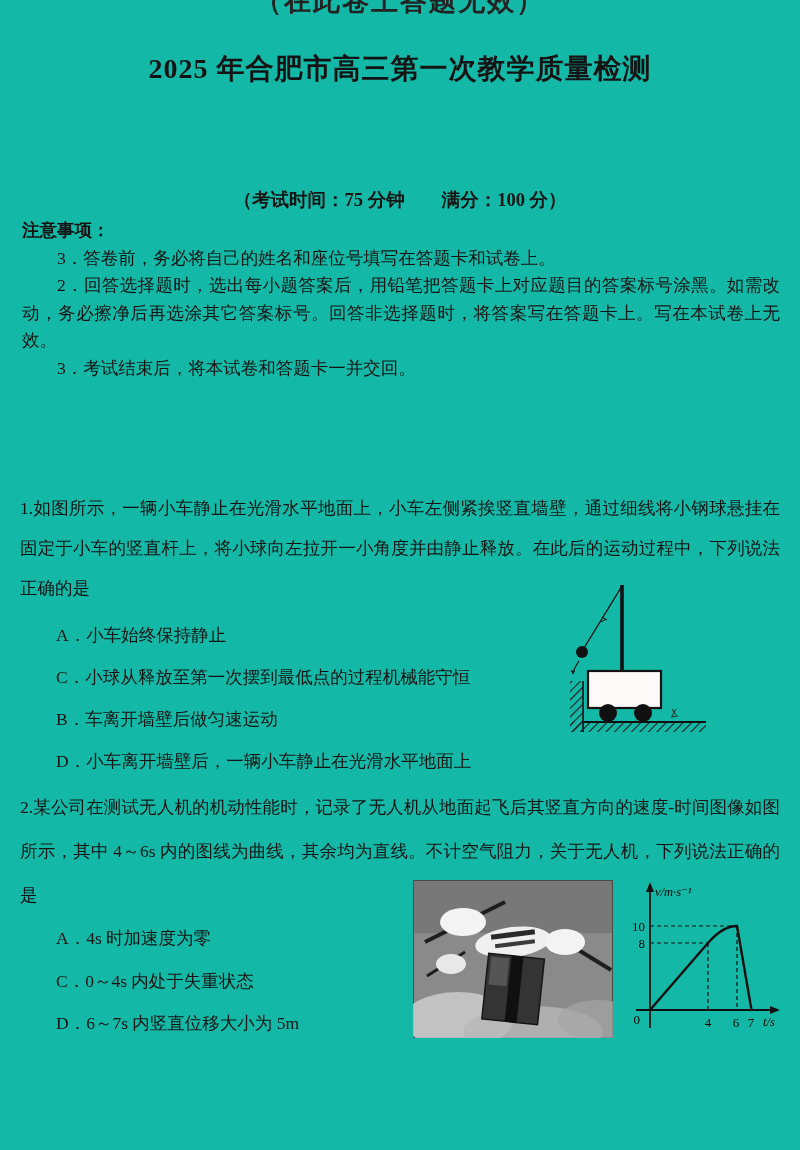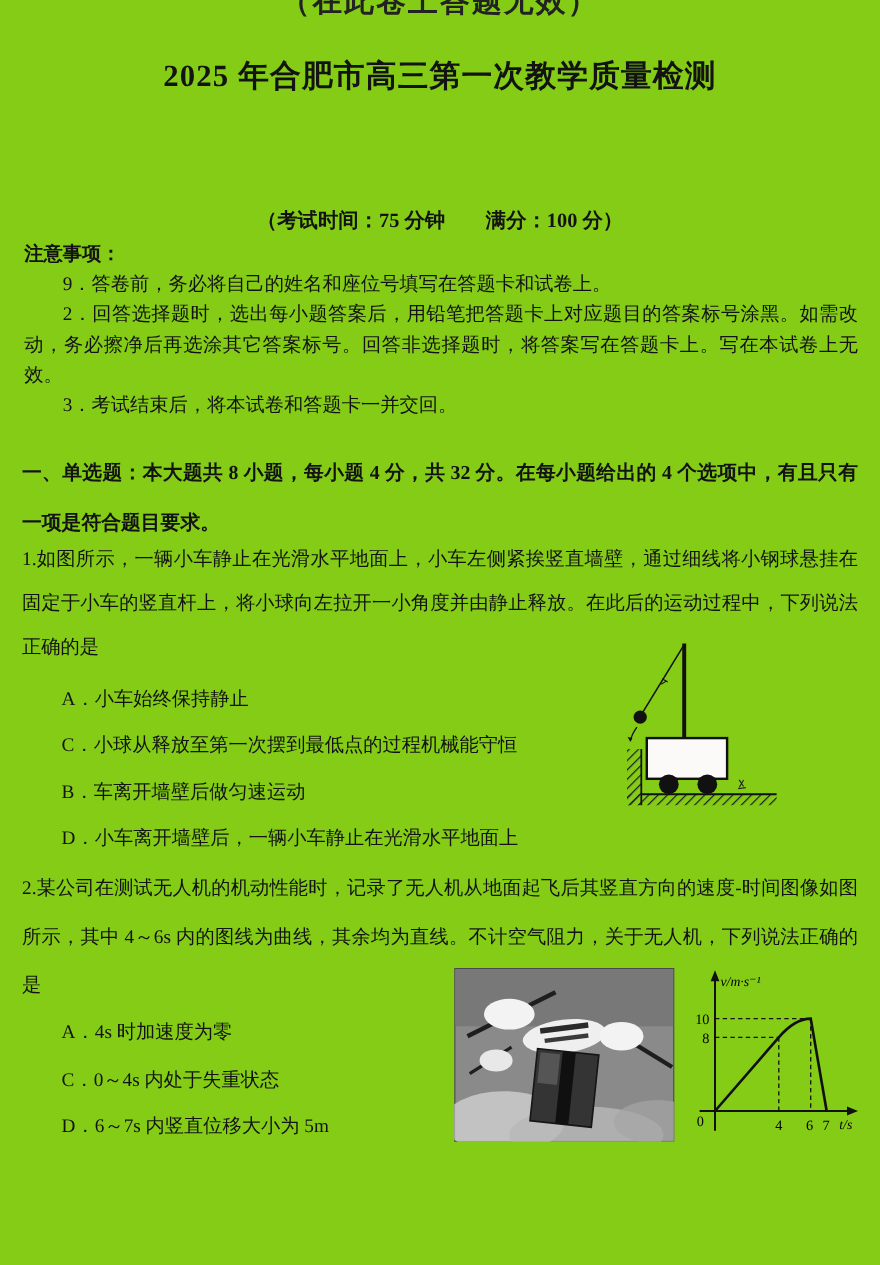--- a/index.html
+++ b/index.html
@@ -4,21 +4,21 @@
 <style>
   html,body{margin:0;padding:0;}
   body{
     width:800px;height:1150px;
     background:#f6f5f2;
     font-family:"Liberation Serif","DejaVu Serif",serif;
     color:#131313;
   }
   .page{
     position:relative;width:800px;height:1150px;overflow:hidden;
-    background:#84cc16;
+    background:#14b8a6;
   }
   .centered{position:absolute;left:0;width:100%;text-align:center;}
   .top-note{top:-17px;font-size:27px;font-weight:bold;letter-spacing:2px;color:#222;}
   .title{top:50px;font-size:28px;font-weight:bold;letter-spacing:1px;}
   .subject{top:110px;font-size:44px;font-weight:bold;letter-spacing:8px;}
   .exam-info{top:187px;font-size:18.5px;font-weight:bold;}
   .notices{position:absolute;top:217px;left:22px;width:758px;font-size:17.5px;line-height:27.5px;}
   .notices .head{font-weight:bold;}
   .notices p{margin:0;text-indent:2em;text-align:justify;}
   .section-head{
@@ -46,26 +46,25 @@
 <body>
 
 <div class="page">
 
   <div class="centered top-note">（在此卷上答题无效）</div>
   <div class="centered title">2025 年合肥市高三第一次教学质量检测</div>
   <div class="centered exam-info">（考试时间：75 分钟　　满分：100 分）</div>
 
   <div class="notices">
     <div class="head">注意事项：</div>
-    <p>9．答卷前，务必将自己的姓名和座位号填写在答题卡和试卷上。</p>
+    <p>3．答卷前，务必将自己的姓名和座位号填写在答题卡和试卷上。</p>
     <p>2．回答选择题时，选出每小题答案后，用铅笔把答题卡上对应题目的答案标号涂黑。如需改动，务必擦净后再选涂其它答案标号。回答非选择题时，将答案写在答题卡上。写在本试卷上无效。</p>
     <p>3．考试结束后，将本试卷和答题卡一并交回。</p>
   </div>
 
-  <p class="section-head">一、单选题：本大题共 8 小题，每小题 4 分，共 32 分。在每小题给出的 4 个选项中，有且只有一项是符合题目要求。</p>
 
   <div class="question q1">
     <p class="stem">1.如图所示，一辆小车静止在光滑水平地面上，小车左侧紧挨竖直墙壁，通过细线将小钢球悬挂在固定于小车的竖直杆上，将小球向左拉开一小角度并由静止释放。在此后的运动过程中，下列说法正确的是</p>
     <div class="opts">
       <div class="opt">A．小车始终保持静止</div>
       <div class="opt">C．小球从释放至第一次摆到最低点的过程机械能守恒</div>
       <div class="opt">B．车离开墙壁后做匀速运动</div>
       <div class="opt">D．小车离开墙壁后，一辆小车静止在光滑水平地面上</div>
     </div>
   </div>

